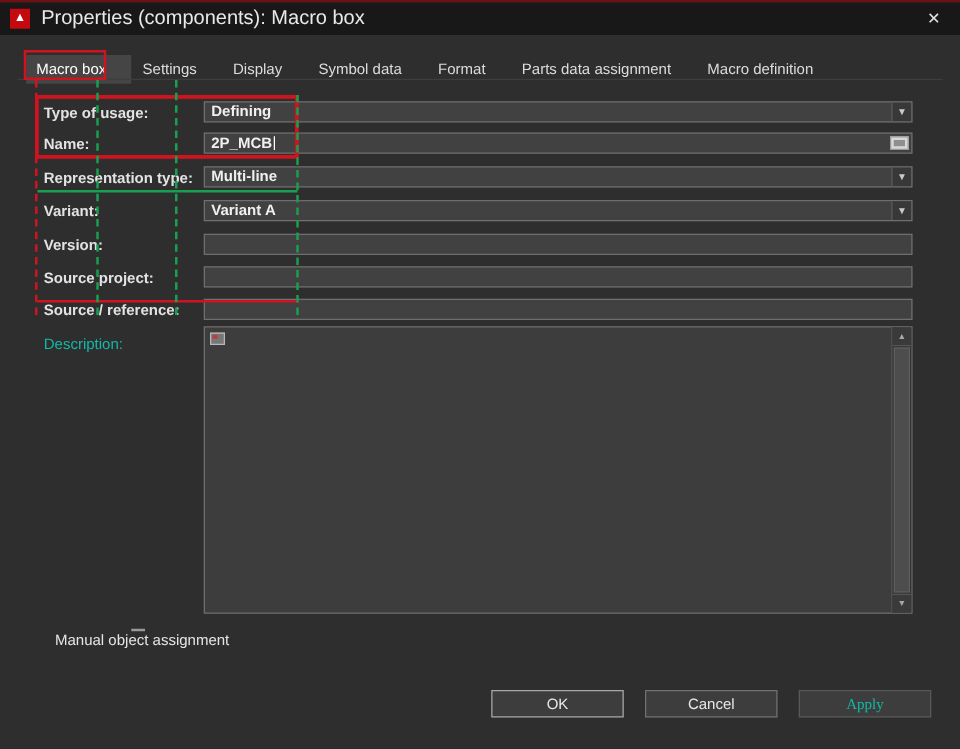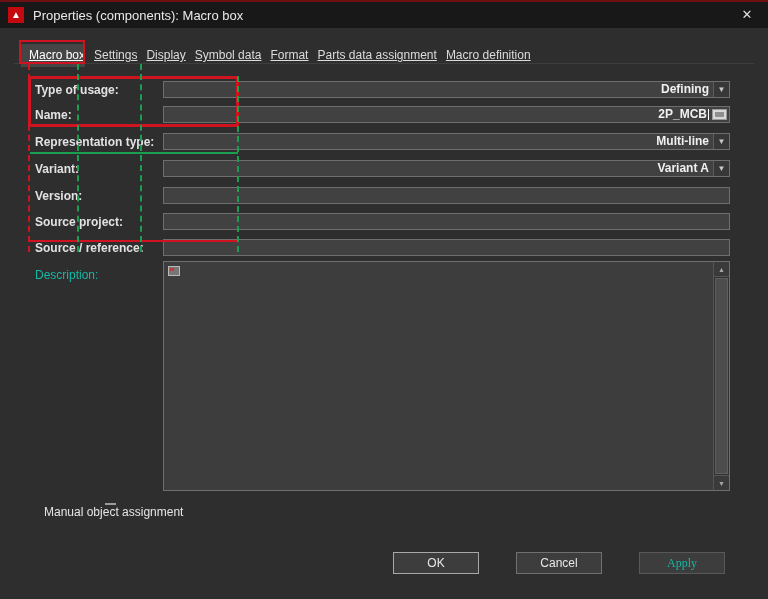--- a/index.html
+++ b/index.html
@@ -23,48 +23,48 @@
     position: absolute; top: 2px; left: 0; right: 0; height: 26px;
     background: #181818;
     display: flex; align-items: center;
   }
   .logo {
     width: 16px; height: 16px; margin-left: 8px;
     background: #c4090f; color: #fff;
     font-size: 10px; line-height: 16px; text-align: center;
     flex: 0 0 auto;
   }
-  .title { color: #e9e9e9; font-size: 13px; margin-left: 9px; }
+  .title { color: #e9e9e9; font-size: 16px; margin-left: 9px; }
   .close {
     position: absolute; right: 11px; top: 3px;
     width: 20px; height: 20px; line-height: 20px; text-align: center;
     color: #dedede; font-size: 13px; cursor: pointer;
   }
 
   
   .tabs { position: absolute; top: 44px; left: 21px; display: flex; }
   .tab {
     color: #dcdcdc; font-size: 12px;
-    padding: 4px 0 5px 8px; margin-right: 1px;
-    white-space: nowrap; cursor: pointer; text-decoration: underline;
+    padding: 4px 20px 5px 8px; margin-right: 1px;
+    white-space: nowrap; cursor: pointer;
   }
   .tab.active { background: #454545; color: #ffffff; }
   .tabline { position: absolute; top: 63px; left: 14px; right: 14px; border-top: 1px solid #3e3e3e; }
 
   
   .row { position: absolute; left: 0; width: 768px; height: 18px; font-weight: bold; }
   .flabel {
     position: absolute; left: 35px; top: 2px;
     color: #e2e2e2; font-size: 12px; white-space: nowrap;
   }
   .combo, .input {
     position: absolute; left: 163px; width: 567px; height: 17px;
     background: #414141; border: 1px solid #6e6e6e;
     color: #f0f0f0; font-size: 12px; line-height: 15px;
-    padding: 0 20px 0 5px; overflow: hidden; text-align: right;
+    padding: 0 20px 0 5px; overflow: hidden;
   }
   .fval { display: inline-block; vertical-align: top; }
   .dd {
     position: absolute; right: 0; top: 0; bottom: 0; width: 16px;
     background: #383838; border-left: 1px solid #5c5c5c;
     color: #c9c9c9; font-size: 8px;
     display: flex; align-items: center; justify-content: center;
     cursor: pointer;
   }
   .caret { display: inline-block; width: 1px; height: 11px; background: #ffffff; margin-left: 1px; vertical-align: -2px; }
@@ -107,21 +107,21 @@
     background: #4d4d4d; border: 1px solid #5e5e5e; cursor: grab;
   }
 
   
   .chkrow { position: absolute; left: 38px; top: 503px; height: 14px; display: flex; align-items: center; flex-direction: column; }
   .chk { width: 11px; height: 11px; border: 1px solid #9a9a9a; background: #2e2e2e; cursor: pointer; }
   .chklabel { color: #e5e5e5; font-size: 12px; margin-left: 6px; }
 
   
   .btn {
-    position: absolute; top: 552px; width: 86px; height: 22px;
+    position: absolute; top: 552px; width: 106px; height: 22px;
     background: #3d3d3d; border: 1px solid #707070;
     color: #e8e8e8; font-size: 12px; line-height: 20px;
     text-align: center; cursor: pointer;
   }
   .btn.ok { border-color: #a8a8a8; }
   .btn.disabled { color: #14b8a6; border-color: #585858; cursor: default; font-family: Liberation Serif, serif; }
 
   
   .ann { position: absolute; pointer-events: none; }
   .rect-tab   { left: 19px;  top: 40px;  width: 66px;  height: 24px; border: 2px solid #cf1420; }

